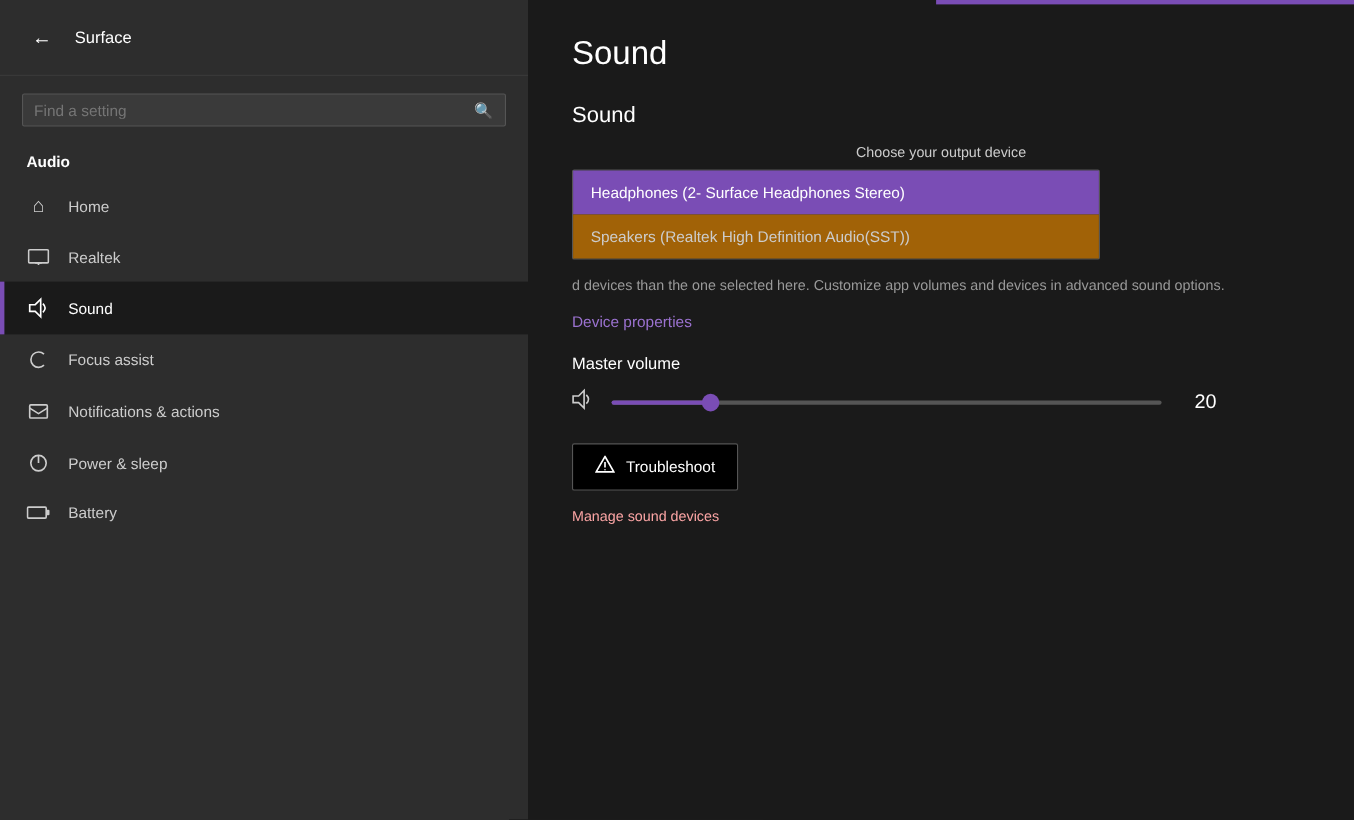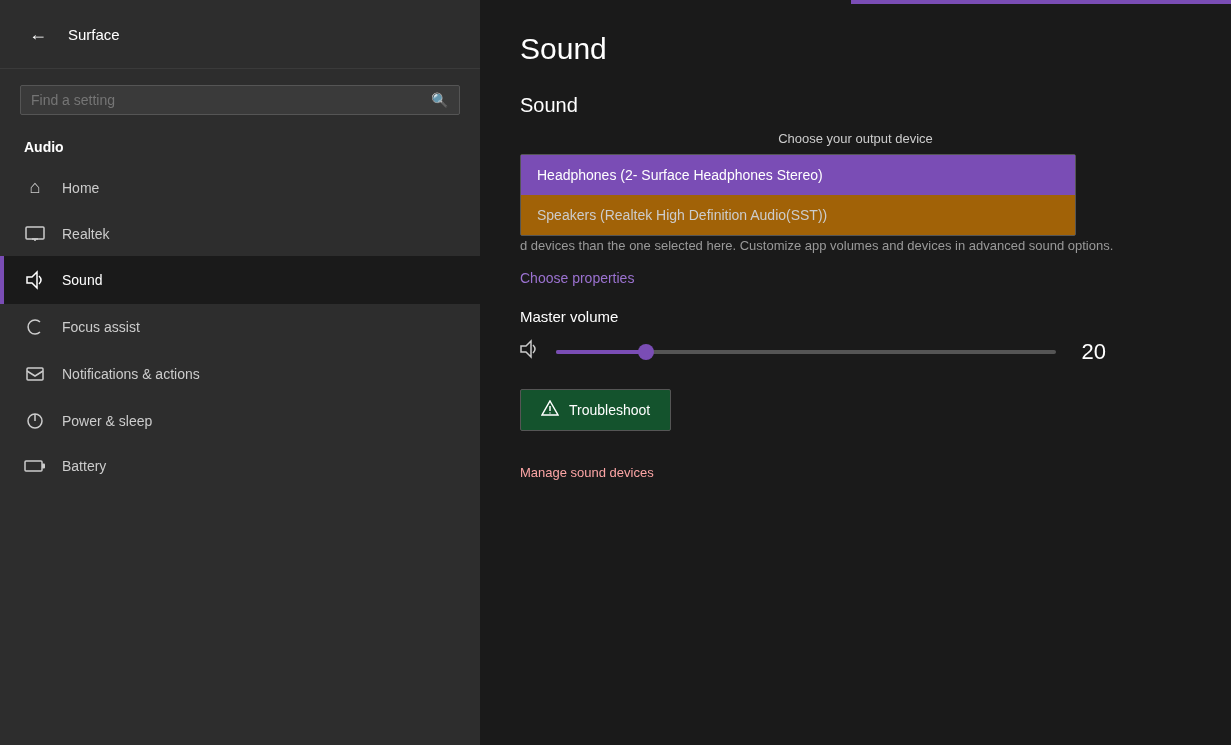--- a/index.html
+++ b/index.html
@@ -143,21 +143,22 @@
     .output-label {
       font-size: 13px;
       color: #ccc;
       margin-bottom: 8px;
       text-align: center;
     }
 
     
     .dropdown-container {
       position: relative;
-      width: 556px;
+      width: 480px;
+      margin-bottom: 14px;
     }
 
     .dropdown-open {
       border: 1px solid #555;
       background: #2d2d2d;
       border-radius: 2px;
     }
 
     .dropdown-option {
       padding: 12px 16px;
@@ -233,37 +234,37 @@
       left: 18%;
       transform: translate(-50%, -50%);
       width: 16px;
       height: 16px;
       border-radius: 50%;
       background: #7a4db5;
       cursor: pointer;
     }
 
     .volume-value {
-      font-size: 22px;
+      font-size: 18px;
       color: #fff;
       min-width: 36px;
       text-align: right;
     }
 
     .troubleshoot-btn {
       display: flex;
       align-items: center;
       gap: 10px;
-      background: #14532d;
+      background: #000000;
       border: 1px solid #555;
       color: #fff;
       padding: 10px 20px;
       font-size: 14px;
       cursor: pointer;
-      margin-bottom: 32px;
+      margin-bottom: 15px;
       border-radius: 2px;
     }
 
     .warn-icon {
       color: #fff;
       font-size: 16px;
     }
 
     .manage-link {
       color: #fca5a5;
@@ -375,21 +376,21 @@
 
   <div class="dropdown-container">
     <div class="dropdown-open">
       <div class="dropdown-option selected">Headphones (2- Surface Headphones Stereo)</div>
       <div class="dropdown-option">Speakers (Realtek High Definition Audio(SST))</div>
     </div>
   </div>
 
   <p class="helper-text">d devices than the one selected here. Customize app volumes and devices in advanced sound options.</p>
 
-  <a class="device-properties-link">Choose properties</a>
+  <a class="device-properties-link">Device properties</a>
 
   <div class="volume-label">Master volume</div>
 
   <div class="volume-row">
     <span class="volume-icon">
       <svg width="22" height="20" viewBox="0 0 22 20" fill="none">
         <polygon points="1,7 6,7 11,2 11,18 6,13 1,13" stroke="#ccc" stroke-width="1.5" fill="none"></polygon>
         <path d="M13 6 Q17 10 13 14" stroke="#ccc" stroke-width="1.5" fill="none"></path>
       </svg>
     </span>

